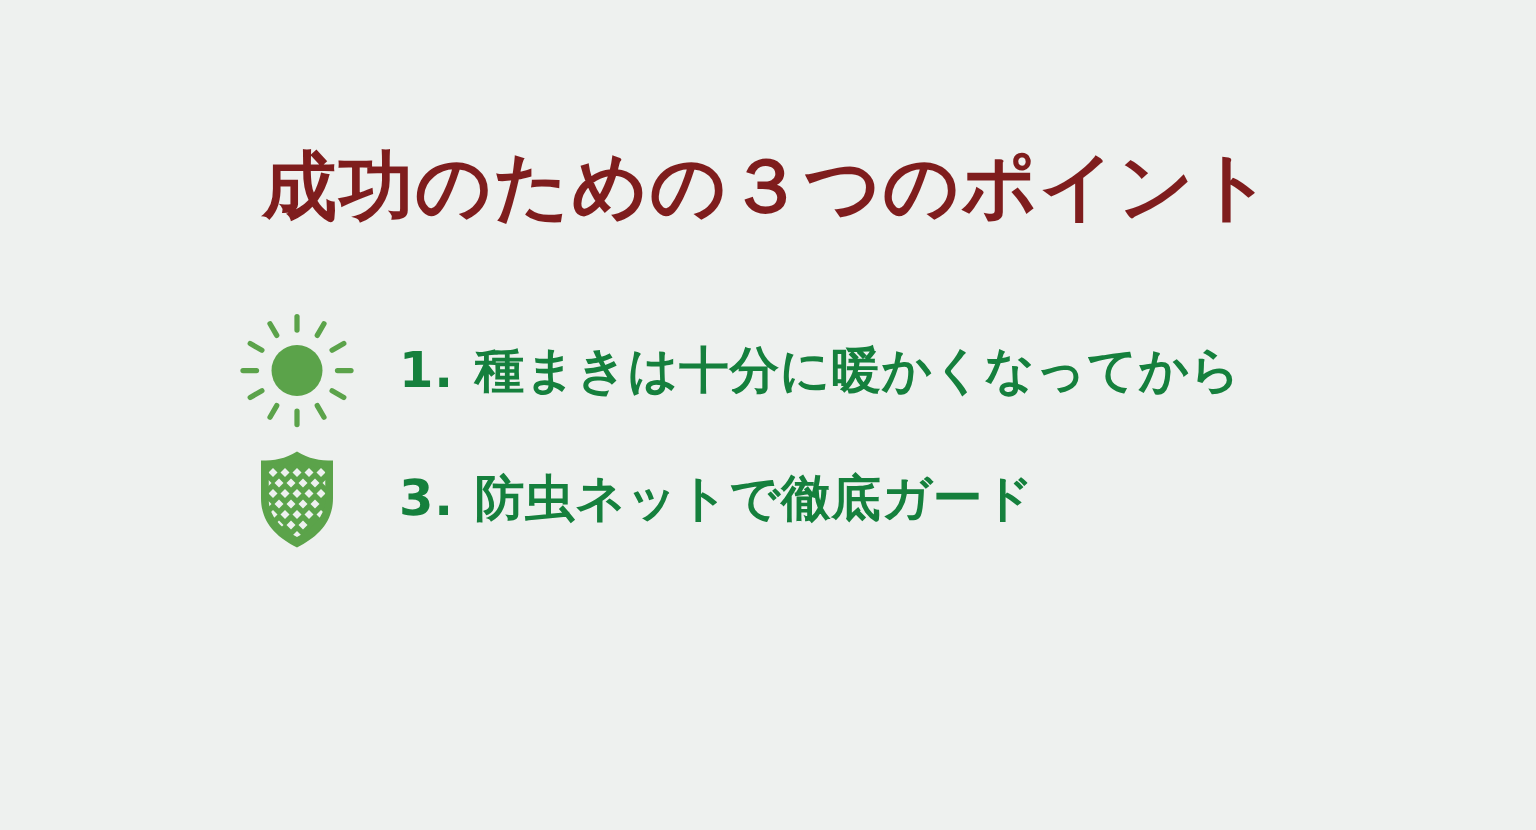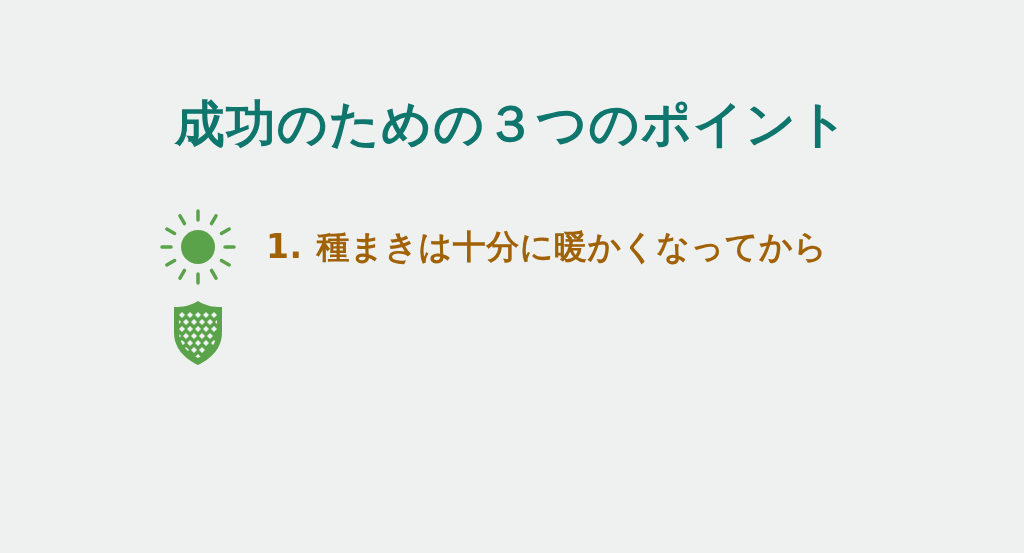--- a/index.html
+++ b/index.html
@@ -18,21 +18,21 @@
     .title {
       position: absolute;
       left: 0;
       top: 92px;
       width: 1024px;
       text-align: center;
       font-size: 50px;
       font-weight: bold;
       letter-spacing: 1px;
       line-height: 64px;
-      color: #0f766e;
+      color: #7f1d1d;
     }
     .points {
       position: absolute;
       left: 158px;
       top: 208px;
       width: 760px;
     }
     .point {
       display: flex;
       align-items: center;
@@ -46,21 +46,21 @@
       display: flex;
       align-items: center;
       justify-content: center;
     }
     .icon svg { display: block; }
     .point-text {
       margin-left: 28px;
       font-size: 33px;
       font-weight: bold;
       white-space: nowrap;
-      color: #a16207;
+      color: #15803d;
       letter-spacing: 0.5px;
     }
     .num { margin-right: 14px; }
   </style>
 </head>
 <body>
 
 <div class="title">成功のための３つのポイント</div>
 
 <div class="points">
@@ -143,15 +143,16 @@
               <path d="M32 20 l3 3 l-3 3 l-3 -3 Z"></path>
               <path d="M40 20 l3 3 l-3 3 l-3 -3 Z"></path>
             </g>
             <g transform="translate(0,42)">
               <path d="M40 20 l3 3 l-3 3 l-3 -3 Z"></path>
             </g>
           </g>
         </g>
       </svg>
     </span>
+    <span class="point-text"><span class="num">3.</span><span>防虫ネットで徹底ガード</span></span>
   </div>
 
 </div>
 
 </body></html>

